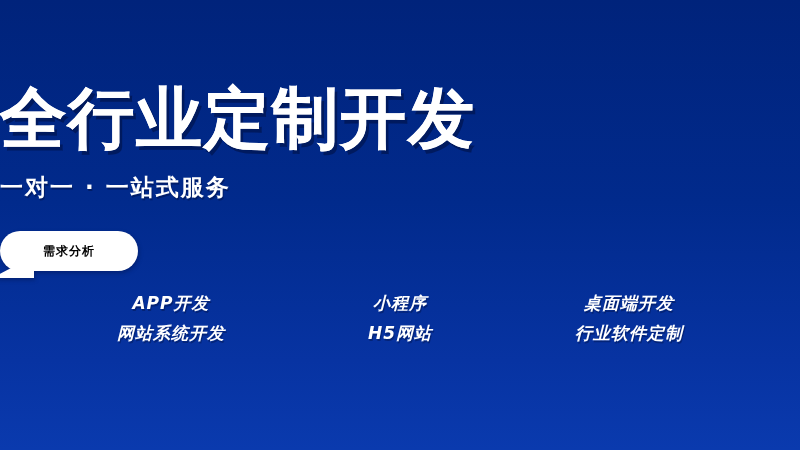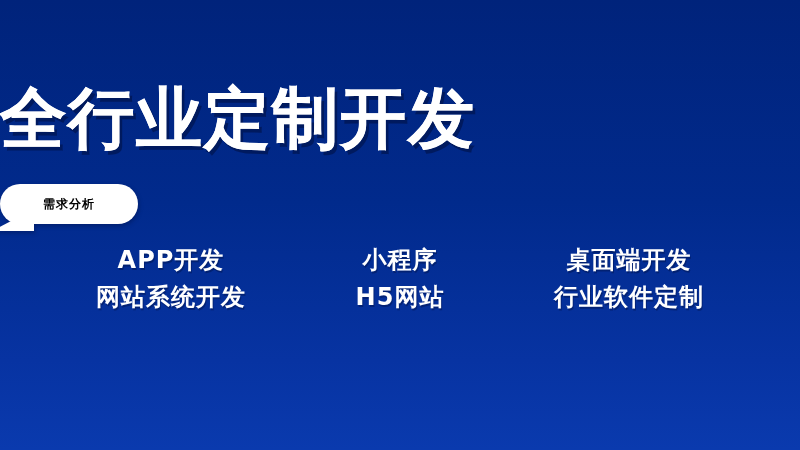--- a/index.html
+++ b/index.html
@@ -106,35 +106,37 @@
   .service-col {
     width: 185px;
     display: flex;
     flex-direction: column;
     align-items: center;
     gap: 13px;
   }
 
   .service-item {
     color: #ffffff;
-    font-size: 24px;
+    font-size: 17px;
     font-weight: bold;
     line-height: 1;
     letter-spacing: 1px;
     white-space: nowrap;
     text-shadow: 1px 2px 0 rgba(0, 14, 62, 0.4);
+    font-style: italic;
   }
 </style>
 </head>
 <body>
 
 <div class="banner">
 
   <div class="title">全行业定制开发</div>
 
+  <div class="subtitle">一对一 · 一站式服务</div>
 
   <div class="badge-row">
 
     <div class="badge">
       <span class="badge-label">需求分析</span>
     </div>
 
 
 
   </div>

